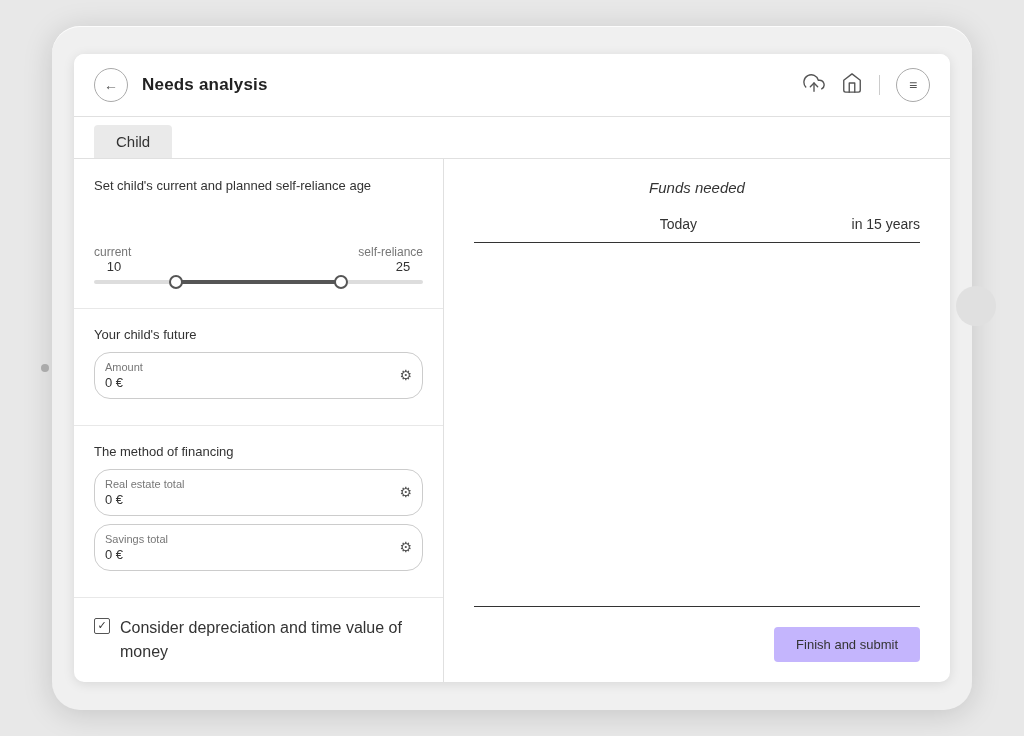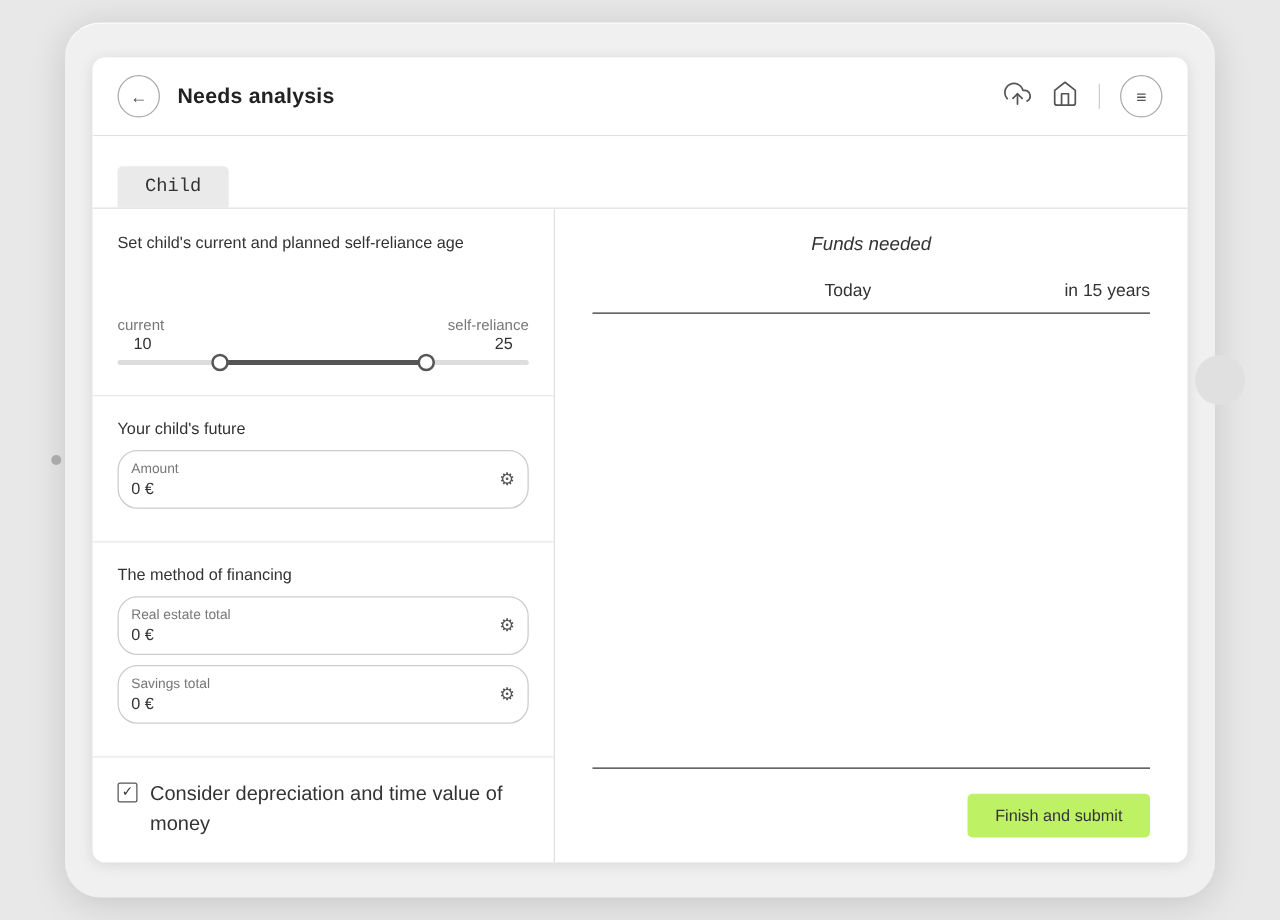--- a/index.html
+++ b/index.html
@@ -90,24 +90,23 @@
       display: flex;
       align-items: center;
       justify-content: center;
       cursor: pointer;
       color: #555;
       font-size: 14px;
     }
 
     
     .tab-bar {
-      padding: 24px 20px 0;
+      padding: 8px 20px 0;
       border-bottom: 1px solid #e0e0e0;
       background: #fff;
-      font-family: Liberation Mono, monospace;
     }
 
     .tab-item {
       display: inline-block;
       padding: 8px 22px;
       background: #eaeaea;
       border-radius: 4px 4px 0 0;
       font-size: 15px;
       color: #333;
       cursor: pointer;
@@ -303,21 +302,21 @@
       border-top: 1.5px solid #333;
       margin: 10px 0 20px;
     }
 
     .submit-row {
       display: flex;
       justify-content: flex-end;
     }
 
     .submit-btn {
-      background: #bef264;
+      background: #c4b5fd;
       border: none;
       border-radius: 4px;
       padding: 10px 22px;
       font-size: 13px;
       color: #333;
       cursor: pointer;
     }
 
     
     .side-dot-left {

